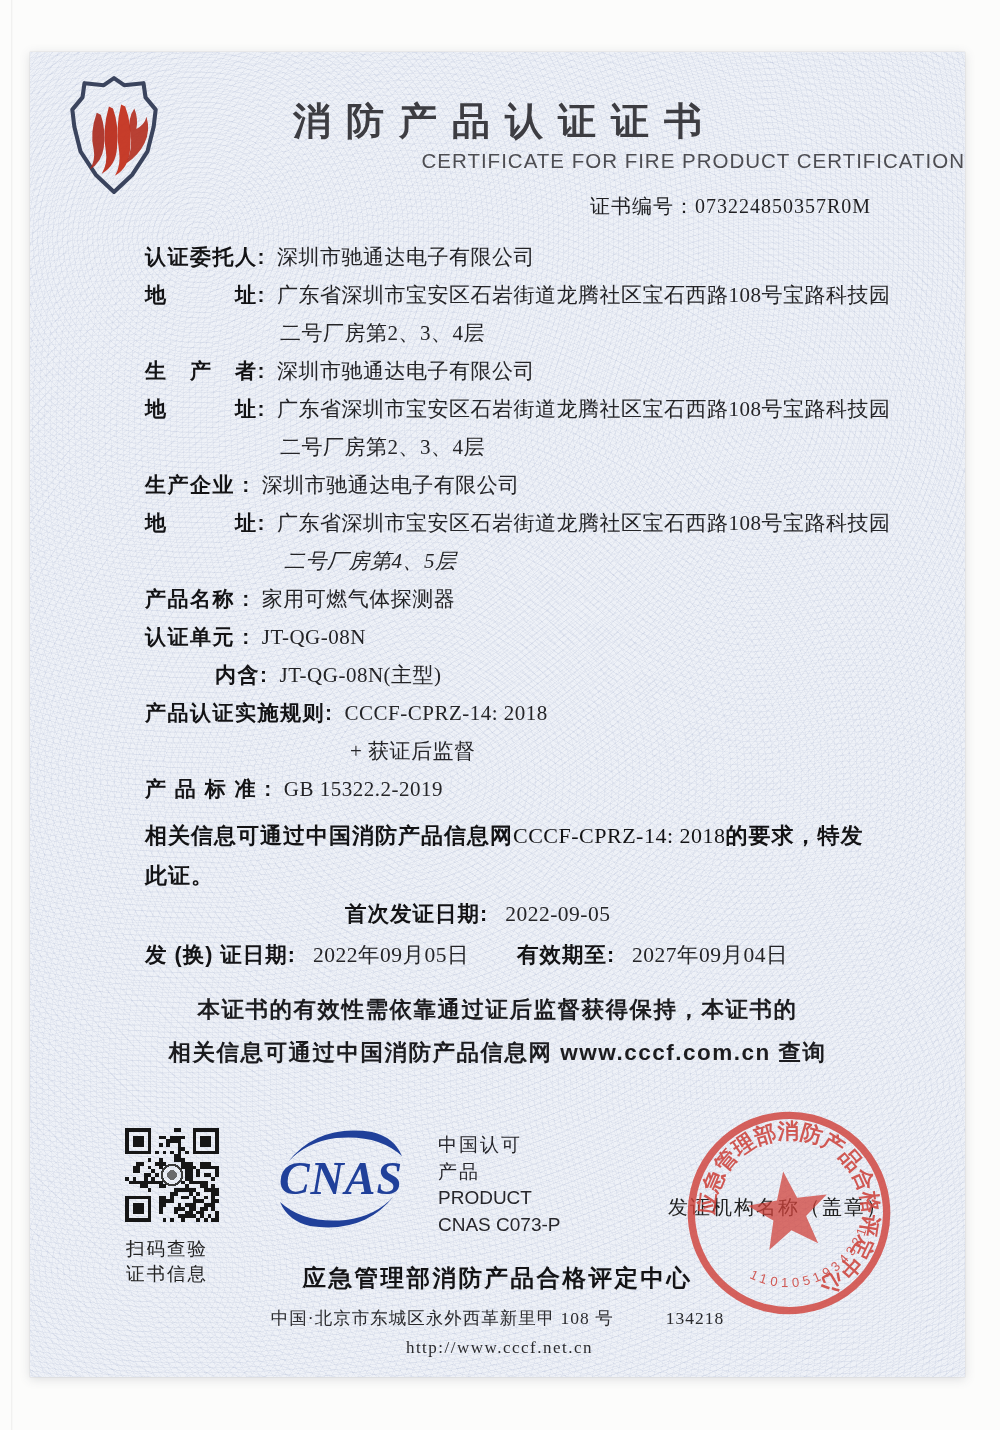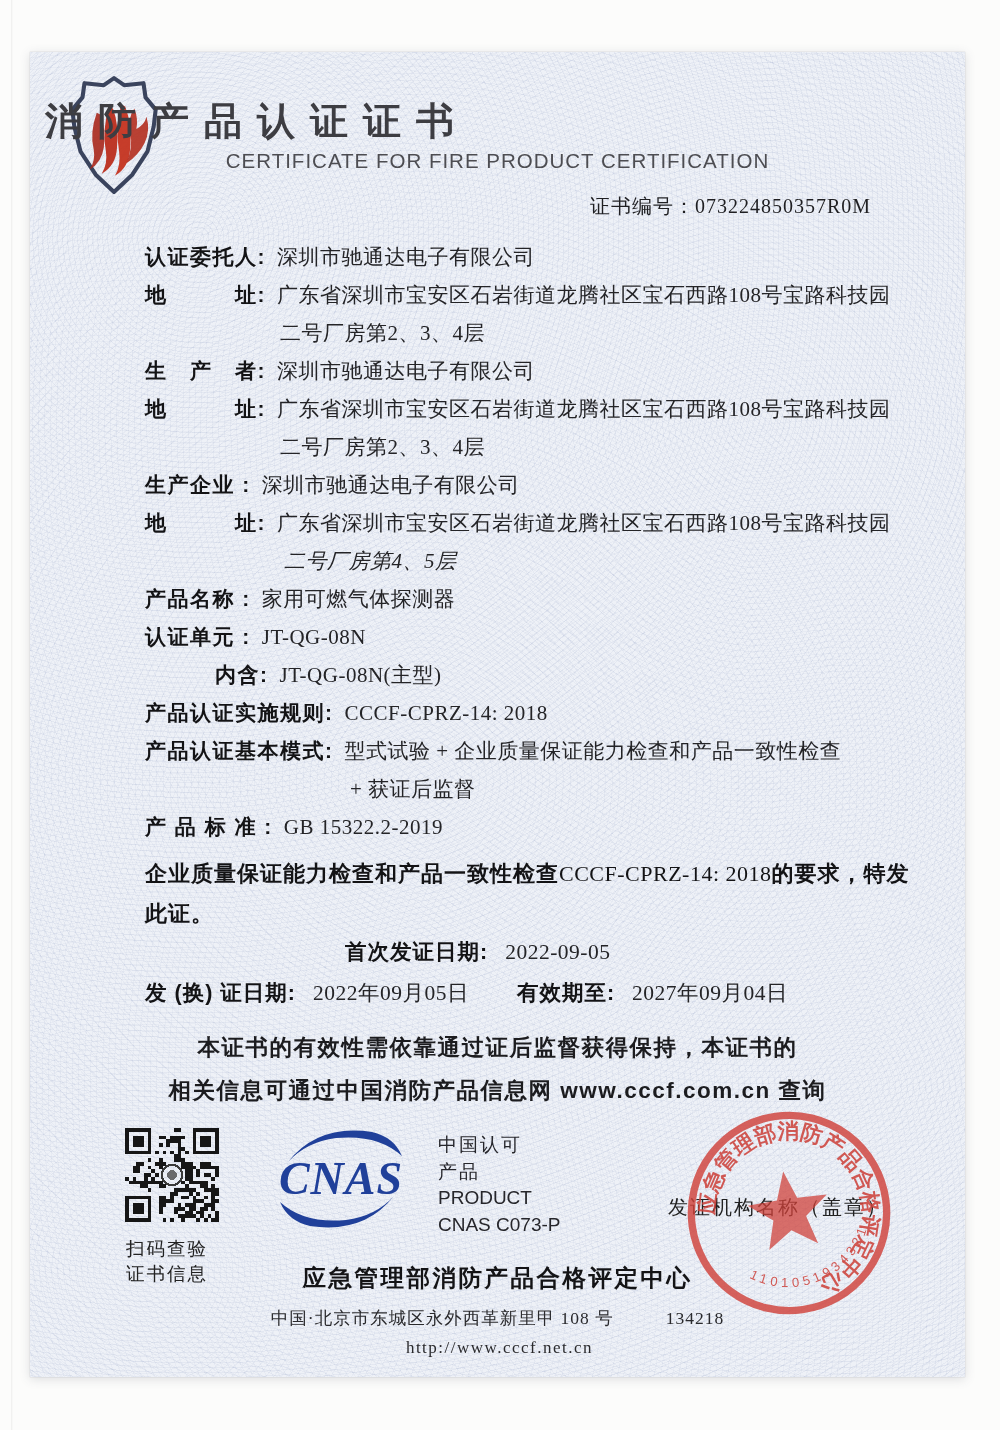--- a/index.html
+++ b/index.html
@@ -19,26 +19,26 @@
       repeating-radial-gradient(circle at 18% 14%, rgba(96,116,168,.075) 0 1px, rgba(0,0,0,0) 1px 5px),
       repeating-radial-gradient(circle at 78% 28%, rgba(96,116,168,.06) 0 1px, rgba(0,0,0,0) 1px 6px),
       repeating-radial-gradient(circle at 42% 55%, rgba(96,116,168,.055) 0 1px, rgba(0,0,0,0) 1px 7px),
       repeating-radial-gradient(circle at 88% 78%, rgba(96,116,168,.05) 0 1px, rgba(0,0,0,0) 1px 6px),
       repeating-radial-gradient(circle at 12% 92%, rgba(96,116,168,.05) 0 1px, rgba(0,0,0,0) 1px 6px);
     box-shadow:0 2px 10px rgba(70,75,95,.18), 0 0 1px rgba(70,75,95,.3);
   }
   
   .logo{position:absolute;left:33px;top:22px;width:102px;height:122px}
   .title{
-    position:absolute;left:0;right:0;top:44px;
+    position:absolute;left:0;right:0;top:44px;text-align:center;
     font-size:38px;font-weight:600;color:#3d3d42;
     letter-spacing:15px;padding-left:15px;
   }
   .subtitle{
-    position:absolute;left:0;right:0;top:97px;text-align:center;
+    position:absolute;left:0;right:0;top:97px;text-align:right;
     font-size:20.5px;color:#4d4d52;letter-spacing:1px;font-weight:500;
   }
   .certno{
     position:absolute;top:141px;right:94px;
     font-family:"Liberation Serif",serif;font-size:20px;color:#1f1f22;letter-spacing:1px;
   }
   
   .bodytext{position:absolute;left:115px;top:190px;width:790px;color:#18181a}
   .frow{height:38px;line-height:30px;font-size:21px;white-space:nowrap}
   .flabel{font-weight:bold;letter-spacing:1.5px;color:#131315}
@@ -108,27 +108,26 @@
         <div class="frow"><span class="flabel">生　产　者:</span><span class="fvalue">深圳市驰通达电子有限公司</span></div>
         <div class="frow"><span class="flabel">地　　　址:</span><span class="fvalue">广东省深圳市宝安区石岩街道龙腾社区宝石西路108号宝路科技园</span></div>
         <div class="frow cont"><span class="fvalue" style="margin-left: 0px;">二号厂房第2、3、4层</span></div>
         <div class="frow"><span class="flabel">生产企业 :</span><span class="fvalue">深圳市驰通达电子有限公司</span></div>
         <div class="frow"><span class="flabel">地　　　址:</span><span class="fvalue">广东省深圳市宝安区石岩街道龙腾社区宝石西路108号宝路科技园</span></div>
         <div class="frow cont"><span class="fvalue" style="margin-left: 4px; font-style: italic;">二号厂房第4、5层</span></div>
         <div class="frow"><span class="flabel">产品名称 :</span><span class="fvalue">家用可燃气体探测器</span></div>
         <div class="frow"><span class="flabel">认证单元 :</span><span class="fvalue">JT-QG-08N</span></div>
         <div class="frow inner"><span class="flabel">内含:</span><span class="fvalue">JT-QG-08N(主型)</span></div>
         <div class="frow"><span class="flabel">产品认证实施规则:</span><span class="fvalue">CCCF-CPRZ-14: 2018</span></div>
-        <div class="frow"><span class="flabel">产品认证基本模式:</span><span class="fvalue">型式试验 + 企业质量保证能力检查和产品一致性检查</span></div>
         <div class="frow wrap2"><span class="fvalue" style="margin-left: 0px; text-align: right;">+ 获证后监督</span></div>
         <div class="frow"><span class="flabel">产 品 标 准 :</span><span class="fvalue">GB 15322.2-2019</span></div>
       </div>
 
     <div class="statement">
-      <div><span class="b">企业质量保证能力检查和产品一致性检查</span><span class="s">CCCF-CPRZ-14: 2018</span><span class="b">的要求，特发</span></div>
+      <div><span class="b">相关信息可通过中国消防产品信息网</span><span class="s">CCCF-CPRZ-14: 2018</span><span class="b">的要求，特发</span></div>
       <div class="b">此证。</div>
     </div>
 
     <div class="daterow first">
       <span class="flabel">首次发证日期:</span>
       <span class="fvalue">2022-09-05</span>
     </div>
     <div class="daterow">
       <span class="flabel">发 (换) 证日期:</span>
       <span class="fvalue">2022年09月05日</span>

